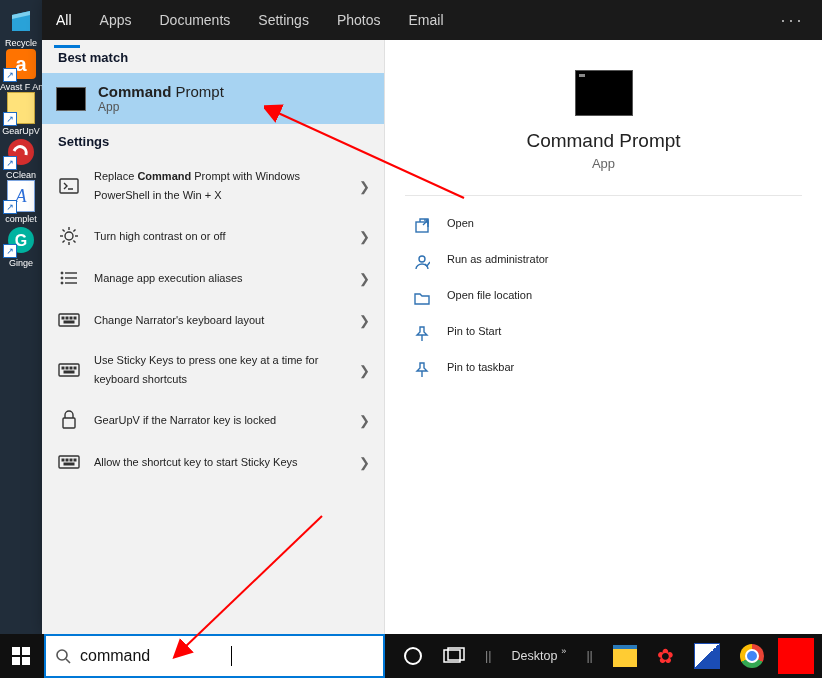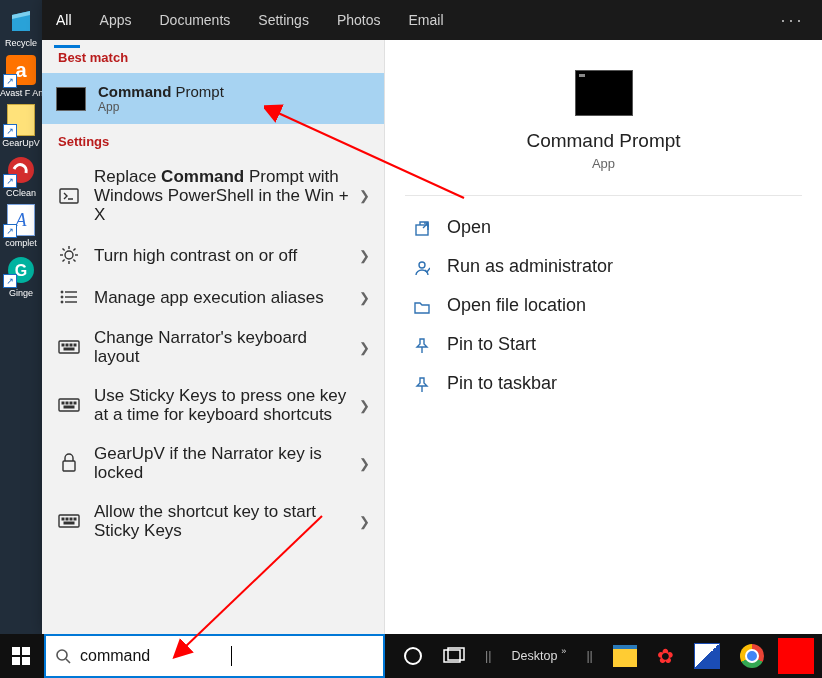--- a/index.html
+++ b/index.html
@@ -1,49 +1,49 @@
 <!DOCTYPE html>
 <html><head>
 <meta charset="utf-8">
 <style>
   html,body{margin:0;padding:0;width:822px;height:678px;font-family:"Segoe UI",Arial,sans-serif;font-size:14px;background:#000;overflow:hidden;position:relative}
   
-  .desktop{position:absolute;left:0;top:0;width:42px;height:634px;background:#212d3a;display:flex;flex-direction:column;align-items:center;gap:6px;padding-top:4px;z-index:0}
+  .desktop{position:absolute;left:0;top:0;width:42px;height:634px;background:#212d3a;display:flex;flex-direction:column;align-items:center;gap:0;padding-top:4px;z-index:0}
   .dicon{width:34px;display:flex;flex-direction:column;align-items:center;cursor:pointer}
   .dicon .i{width:32px;height:32px;border-radius:2px;display:flex;align-items:center;justify-content:center}
   .dlabel{color:#fff;font-size:9px;line-height:10px;text-align:center;margin-top:2px;white-space:nowrap;overflow:hidden;text-overflow:clip;width:42px}
   .shortcut{position:absolute;bottom:-2px;left:-2px;width:12px;height:12px;background:#fff;border:1px solid #1d6bc5;display:flex;align-items:center;justify-content:center;font-size:9px;color:#1d6bc5}
   
   .flyout{position:absolute;left:42px;top:0;width:780px;height:634px;background:#fff;box-shadow:5px 0 18px rgba(0,0,0,.5);z-index:5;display:flex;flex-direction:column}
   .tabs{height:40px;background:#1a1a1a;color:#ccc;display:flex;align-items:center;font-size:14px;position:relative}
   .tab{padding:0 14px;height:56px;display:flex;align-items:center;cursor:pointer;color:#d0d0d0}
   .tab.active{color:#fff}
   .tab.active::after{content:"";position:absolute;bottom:0;height:3px;background:#0078d7;width:24px}
   .tab-more svg{margin-left:4px}
   .tab-ellipsis{margin-left:auto;padding-right:18px;font-size:18px;letter-spacing:2px;color:#bbb;cursor:pointer}
   .body{flex:1;display:flex;min-height:0}
   .left{width:342px;background:#f2f2f2;display:flex;flex-direction:column;border-right:1px solid #e0e0e0;overflow:hidden}
-  .group-header{font-size:13px;font-weight:600;color:#b91c1c;padding:10px 16px 8px}
+  .group-header{font-size:13px;font-weight:600;color:#0f172a;padding:10px 16px 8px}
   .best{background:#a7d3f2;display:flex;align-items:center;padding:10px 14px;cursor:pointer}
   .best .thumb{width:28px;height:22px;background:#000;border:1px solid #666;margin-right:12px}
   .best .txt .t{font-size:15px;color:#222}
   .best .txt .s{font-size:12px;color:#555}
   .setting-row{display:flex;align-items:center;padding:10px 14px 10px 16px;cursor:pointer}
   .sicon{width:22px;height:22px;display:flex;align-items:center;justify-content:center;margin-right:14px;color:#333;flex:none}
   .sicon svg{stroke:#333;fill:none}
-  .slabel{flex:1;font-size:17px;color:#222;line-height:19px}
+  .slabel{flex:1;font-size:11px;color:#222;line-height:19px}
   .chev{color:#666;font-size:13px;margin-left:8px}
   .right{flex:1;background:#fff;display:flex;flex-direction:column}
   .preview{display:flex;flex-direction:column;align-items:center;padding:30px 0 24px;border-bottom:1px solid #e6e6e6;margin:0 20px}
   .preview .big-thumb{width:56px;height:44px;background:#000;border:1px solid #555;margin-bottom:14px;position:relative}
   .big-thumb::before{content:"";position:absolute;top:3px;left:3px;width:6px;height:3px;background:#888}
   .preview .pt{font-size:19px;color:#222}
   .preview .ps{font-size:13px;color:#666;margin-top:4px}
   .actions{padding:12px 10px}
-  .act{display:flex;align-items:flex-end;padding:9px 18px;font-size:18px;color:#222;cursor:pointer}
+  .act{display:flex;align-items:flex-start;padding:9px 18px;font-size:11px;color:#222;cursor:pointer}
   .aicon{width:18px;height:18px;margin-right:16px;color:#3072b3;display:flex;align-items:center;justify-content:center}
   .aicon svg{stroke:#3072b3;fill:none}
   
   .arrow{position:absolute;z-index:20;pointer-events:none}
   
   .taskbar{position:absolute;left:0;bottom:0;width:822px;height:44px;background:#101010;display:flex;align-items:center;z-index:10}
   .start{width:42px;height:44px;display:flex;align-items:center;justify-content:center;cursor:pointer}
   .searchbox{width:337px;height:40px;margin:2px 2px;background:#fff;border:2px solid #0078d7;display:flex;align-items:center}
   .searchbox .sglass{width:34px;display:flex;align-items:center;justify-content:center}
   .searchbox input{border:none;outline:none;flex:1;font-size:16px;padding:0;font-family:inherit;color:#111}

